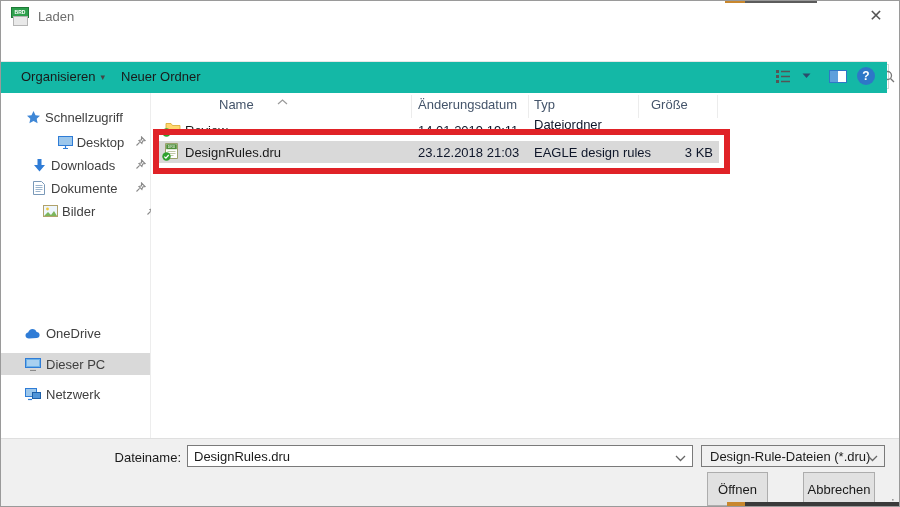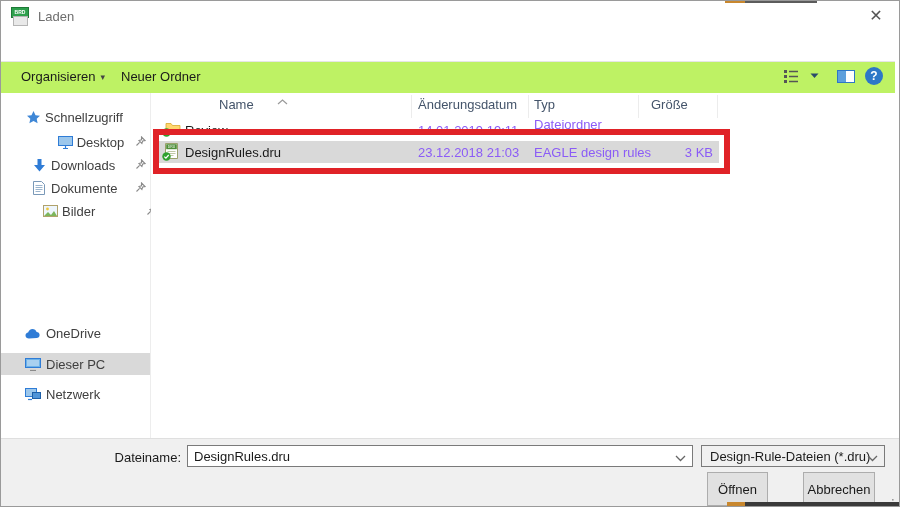--- a/index.html
+++ b/index.html
@@ -23,40 +23,40 @@
   .crumb{color:#1a1a1a;font-size:13px;white-space:nowrap;}
   .crumb-sep{color:#555;font-size:13px;margin:0 7px;font-weight:bold;transform:scale(.8,1);}
   .addr-spacer{flex:1;}
   .addr-btn{width:24px;height:23px;display:flex;align-items:center;justify-content:center;}
   .addr-divider{width:1px;height:23px;background:#e0e0e0;}
   .refresh-glyph{font-size:14px;color:#555;}
   .searchbox{position:absolute;left:696px;top:33px;width:192px;height:25px;border:1px solid #d4d4d4;background:#fff;box-sizing:border-box;display:flex;align-items:center;}
   .searchbox input{flex:1;border:none;outline:none;font-family:inherit;font-size:13px;color:#333;padding:0 0 0 8px;background:transparent;}
   .searchbox input::placeholder{color:#7a7a7a;}
   
-  .cmdbar{position:absolute;top:60px;left:0;right:4px;height:31px;background:#bef264;border-top:1px solid #e6e6e6;border-bottom:1px solid #e6e6e6;box-sizing:content-box;}
+  .cmdbar{position:absolute;top:60px;left:0;right:12px;height:31px;background:#14b8a6;border-top:1px solid #e6e6e6;border-bottom:1px solid #e6e6e6;box-sizing:content-box;}
   .cmd-item{position:absolute;top:7px;font-size:13px;color:#1a1a1a;}
   .caret-down{display:inline-block;font-size:9px;color:#444;margin-left:5px;vertical-align:1px;}
   .viewbar{position:absolute;right:12px;top:5px;display:flex;align-items:center;gap:10px;}
   .help-circle{width:18px;height:18px;border-radius:50%;background:#2e77c7;color:#fff;font-size:12px;font-weight:bold;display:flex;align-items:center;justify-content:center;}
   .pane-icon{width:18px;height:13px;border:1px solid #2e77c7;box-sizing:border-box;background:#fff;position:relative;}
   .pane-icon::after{content:"";position:absolute;left:0;top:0;bottom:0;width:8px;background:#5ea0dc;}
   
   .sidebar{position:absolute;left:0;top:92px;width:150px;height:345px;background:#fff;border-right:1px solid #ededed;box-sizing:border-box;}
   .side-item{position:absolute;left:0;width:149px;height:22px;display:flex;align-items:center;}
   .side-item.sel{background:#d9d9d9;}
   .side-label{font-size:13px;color:#404040;white-space:nowrap;}
   .pin{position:absolute;left:134px;top:4px;width:11px;height:11px;}
   
   .listpane{position:absolute;left:150px;top:92px;right:0;height:345px;background:#fff;}
   .colhead{position:absolute;top:96px;font-size:13px;color:#44546a;white-space:nowrap;}
   .colsep{position:absolute;top:94px;width:1px;height:23px;background:#ececec;}
   .sortmark{position:absolute;left:276px;top:92px;}
   .row-text{position:absolute;font-size:13px;white-space:nowrap;}
-  .muted{color:#8b5cf6;}
+  .muted{color:#0f172a;}
   .sel-row-bg{position:absolute;left:156px;top:140px;width:562px;height:22px;background:#d9d9d9;}
   .size-cell{width:75px;text-align:right;}
   .annotation-rect{position:absolute;left:152px;top:128px;width:577px;height:45px;border:6px solid #e02227;box-sizing:border-box;z-index:30;}
   
   .footer{position:absolute;left:0;right:0;top:437px;height:70px;background:#f0f0f0;border-top:1px solid #dfdfdf;box-sizing:border-box;}
   .fn-label{position:absolute;left:90px;top:11px;width:90px;text-align:right;font-size:13px;color:#1a1a1a;}
   .fn-input-wrap{position:absolute;left:186px;top:6px;width:506px;height:22px;border:1px solid #7a7a7a;background:#fff;box-sizing:border-box;}
   .fn-input-wrap input{position:absolute;left:0;top:0;width:480px;height:20px;border:none;outline:none;font-family:inherit;font-size:13px;padding:0 0 0 6px;background:transparent;color:#1a1a1a;}
   .combo-chevron{position:absolute;right:6px;top:4px;}
   .filetype{position:absolute;left:700px;top:6px;width:184px;height:22px;border:1px solid #7a7a7a;background:#f0f0f0;box-sizing:border-box;font-size:13px;color:#1a1a1a;display:flex;align-items:center;padding-left:8px;}

